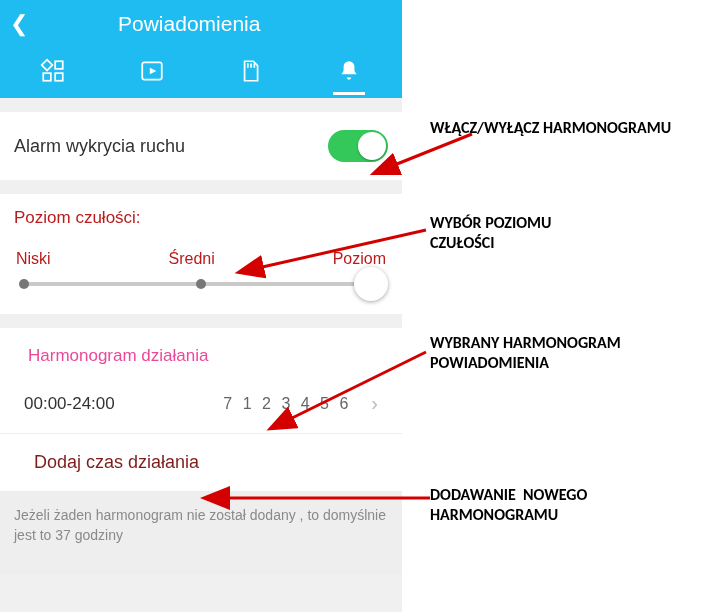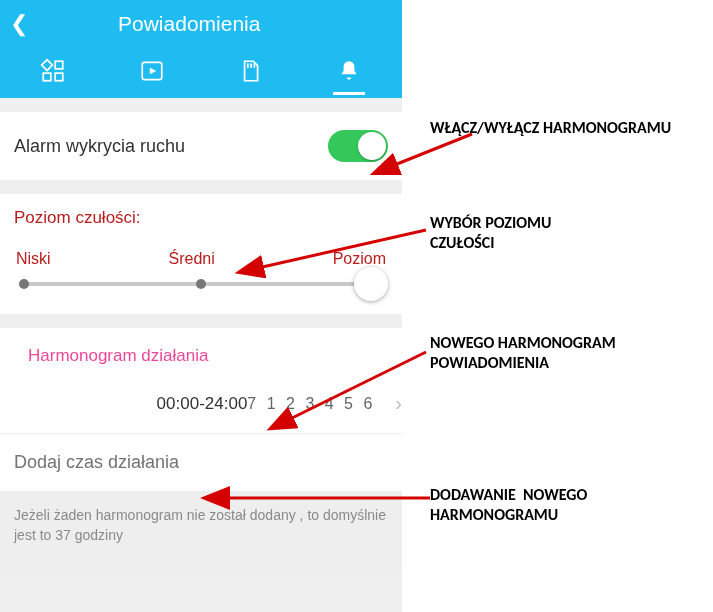--- a/index.html
+++ b/index.html
@@ -90,33 +90,34 @@
   .slider-track .dot-small.mid { left:calc(50% - 5px); }
   .slider-track .thumb {
     width:34px; height:34px; border-radius:50%; background:#fff;
     box-shadow:0 1px 4px rgba(0,0,0,.35);
     position:absolute; top:-15px; right:-10px;
   }
 
   .sched-block { background:#fff; }
   .sched-title { padding:18px 4px 6px; font-size:17px; color:#ec4899;margin-left:24px; }
   .sched-row {
-    display:flex; align-items:center; justify-content:flex-end;
-    padding:20px 0 18px;
+    display:flex; align-items:center; justify-content:space-between;
+    padding:20px 24px 18px;
     border-bottom:1px solid #eee;
     font-size:17px; color:#333;
   }
   .sched-right { display:flex; align-items:center; gap:20px; color:#666; letter-spacing:3px; font-size:16px; }
   .chev { color:#bbb; font-size:20px; letter-spacing:0; }
 
   .add-row {
     padding:18px 14px;
     font-size:18px;
-    color:#737373;
+    color:#7f1d1d;
     background:#fff;
+    margin-left:20px;
   }
 
   .footer-note {
     background:#eeeeee;
     padding:14px 14px 28px;
     font-size:14px;
     color:#8a8a8a;
     line-height:1.45;
   }
 
@@ -227,21 +228,21 @@
     <div class="add-row">Dodaj czas działania</div>
   </div>
 
   <div class="footer-note">Jeżeli żaden harmonogram nie został dodany , to domyślnie jest to 37 godziny</div>
 
 </div>
 
 <div id="a1" class="anno">WŁĄCZ/WYŁĄCZ HARMONOGRAMU</div>
 <div id="a2" class="anno">WYBÓR POZIOMU
 CZUŁOŚCI</div>
-<div id="a3" class="anno">NOWEGO HARMONOGRAM
+<div id="a3" class="anno">WYBRANY HARMONOGRAM
 POWIADOMIENIA</div>
 <div id="a4" class="anno">DODAWANIE  NOWEGO
 HARMONOGRAMU</div>
 
 <svg class="arrows" width="713" height="612">
   <defs>
     <marker id="ah" markerWidth="12" markerHeight="12" refX="2" refY="4" orient="auto">
       <polygon points="0,0 10,4 0,8" fill="#d40000"></polygon>
     </marker>
   </defs>

